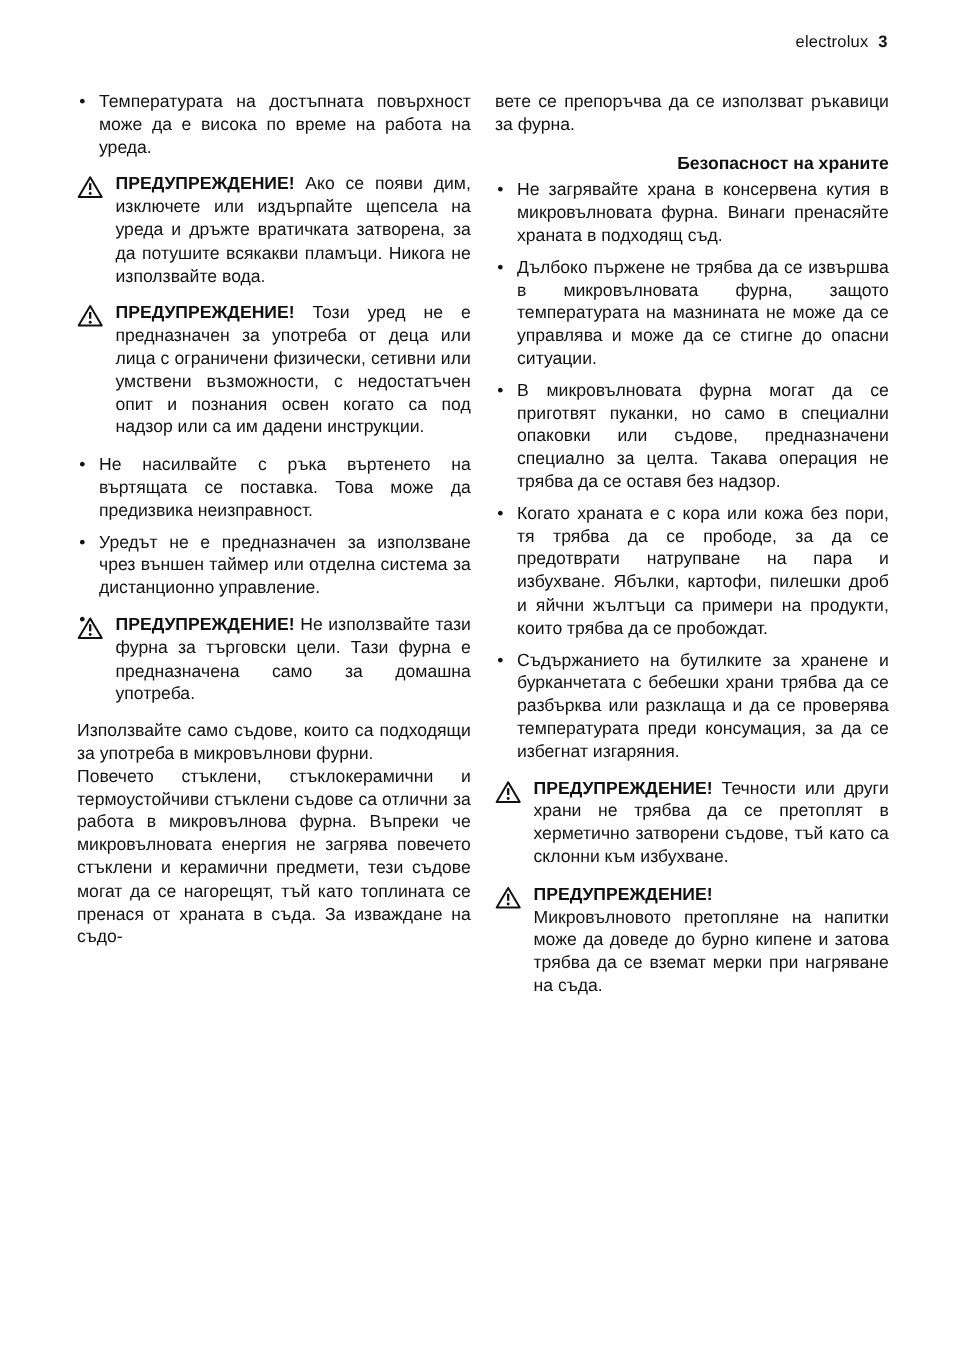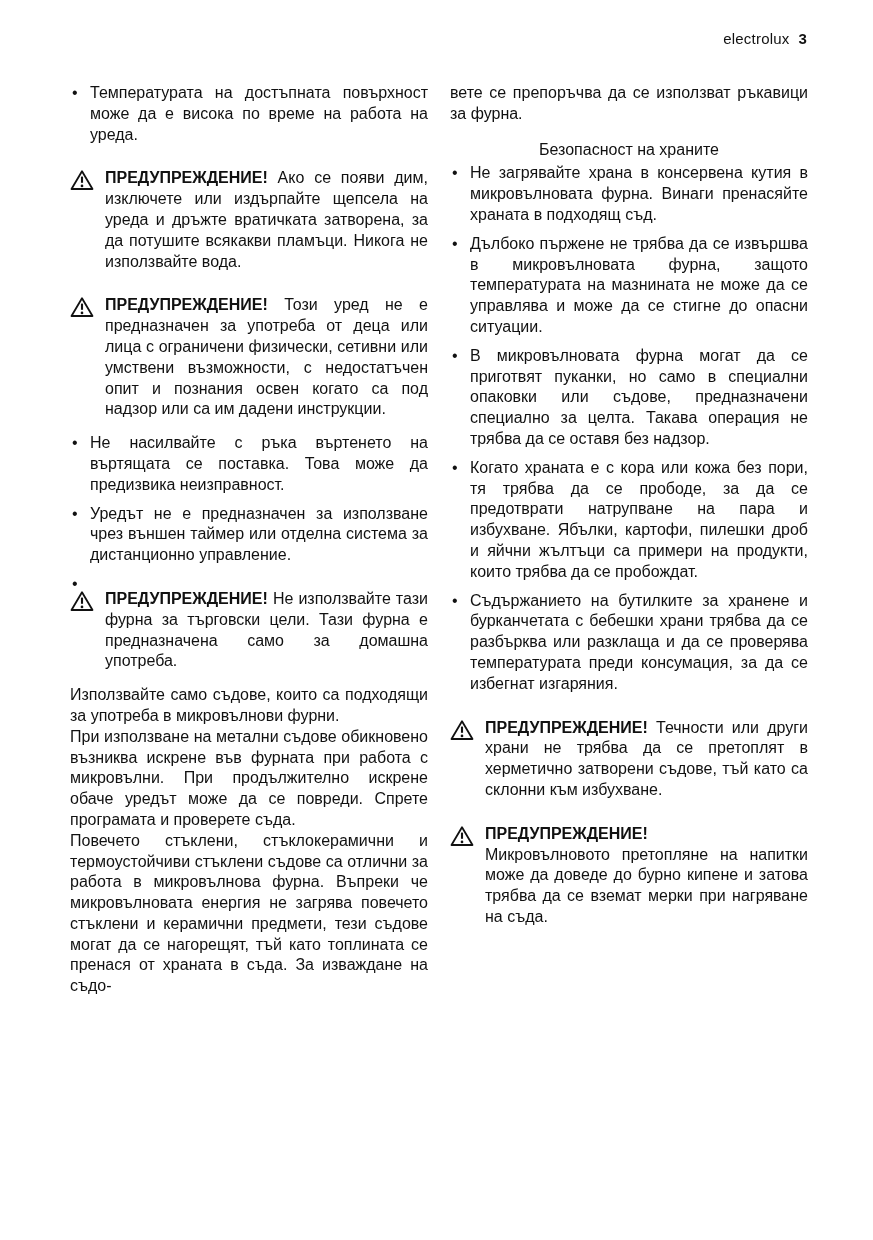--- a/index.html
+++ b/index.html
@@ -45,37 +45,37 @@
     margin-bottom: 8px;
   }
   .bullet .bullet-marker {
     position: absolute;
     left: 2px;
     top: 0;
   }
   .warning {
     position: relative;
     padding-left: 35px;
-    margin-top: 23px;
+    margin-top: 13px;
     margin-bottom: 13px;
   }
   .warning .warning-icon {
     position: absolute;
     left: 0;
     top: 1px;
     width: 24px;
     height: 22px;
   }
   .warning b { font-weight: bold; }
   .warning.stack b { display: block; text-align: left; }
   .heading {
-    font-weight: normal;
+    font-weight: bold;
     margin-top: 15px;
     margin-bottom: 3px;
-    text-align: center;
+    text-align: right;
   }
   .paragraph { margin-bottom: 0; }
   .paragraph.flow-continuation { margin-bottom: 12px; }
 </style>
 </head>
 <body>
 
 <div class="page">
 
   <div class="page-header">
@@ -133,21 +133,20 @@
             <path d="M12 2.2 L22.5 20 H1.5 Z" fill="none" stroke="#111" stroke-width="1.8" stroke-linejoin="round"></path>
             <line x1="12" y1="7.6" x2="12" y2="13.8" stroke="#111" stroke-width="2.1"></line>
             <circle cx="12" cy="16.9" r="1.35" fill="#111"></circle>
           </svg>
         </span>
         <b>ПРЕДУПРЕЖДЕНИЕ!</b> <span>Не използвайте тази фурна за търговски цели. Тази фурна е предназначена само за домашна употреба.</span>
       </div>
 
 
       <div class="block paragraph">Използвайте само съдове, които са подходящи за употреба в микровълнови фурни.</div>
-      <div class="block paragraph">При използване на метални съдове обикновено възниква искрене във фурната при работа с микровълни. При продължително искрене обаче уредът може да се повреди. Спрете програмата и проверете съда.</div>
       <div class="block paragraph">Повечето стъклени, стъклокерамични и термоустойчиви стъклени съдове са отлични за работа в микровълнова фурна. Въпреки че микровълновата енергия не загрява повечето стъклени и керамични предмети, тези съдове могат да се нагорещят, тъй като топлината се пренася от храната в съда. За изваждане на съдо-</div>
 
     </div>
 
     <div class="col">
 
       <div class="block paragraph flow-continuation">вете се препоръчва да се използват ръкавици за фурна.</div>
 
       <div class="block heading">Безопасност на храните</div>
 

